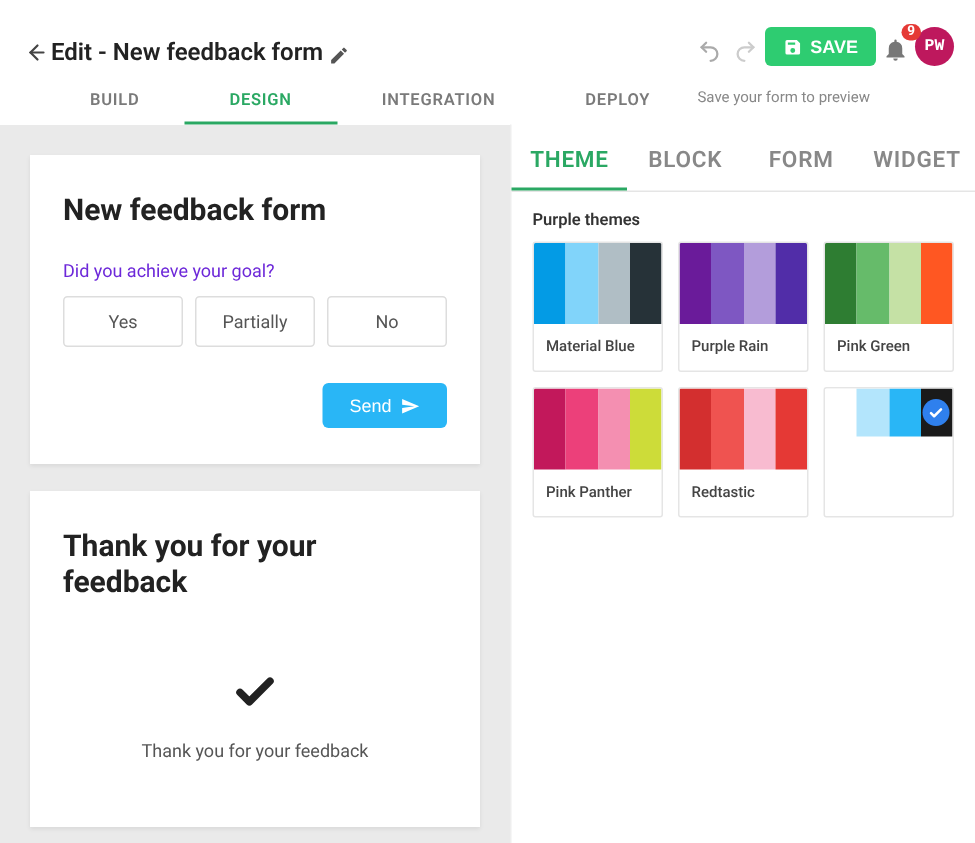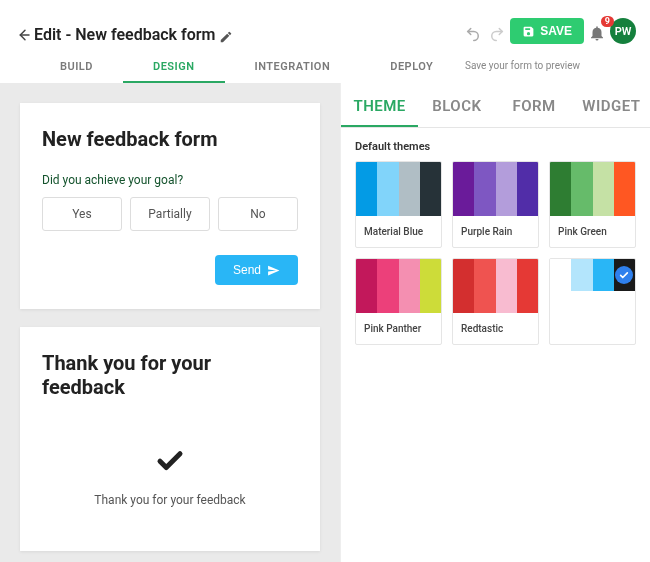--- a/index.html
+++ b/index.html
@@ -40,23 +40,23 @@
   }
   .bell-wrap { position: relative; display:flex; align-items:center; }
   .bell-badge {
     position: absolute; top: -6px; right: -6px;
     background: #e53935; color:#fff;
     border-radius: 8px; font-size: 9px; font-weight:700;
     padding: 1px 4px; line-height: 1;
   }
   .avatar {
     width: 26px; height: 26px; border-radius: 50%;
-    background: #15803d; color: #fff;
+    background: #be185d; color: #fff;
     display: flex; align-items: center; justify-content: center;
-    font-size: 11px; font-weight: 600;
+    font-size: 11px; font-weight: 600; font-family: Liberation Mono, monospace;
   }
   .save-hint {
     position: absolute;
     top: 32px; right: 70px;
     font-size: 10px; color: #888; margin-top: 28px;
   }
   
   .main-tabs {
     display: flex;
     padding: 0 30px;
@@ -132,21 +132,21 @@
     margin: 7px auto;
   }
   
   .card {
     background: #fff;
     padding: 24px 22px;
     margin-bottom: 18px;
     box-shadow: 0 1px 3px rgba(0,0,0,0.08);
   }
   .card h2 { font-size: 20px; font-weight: 700; color: #222; margin-bottom: 22px; }
-  .question { font-size: 12px; color: #14532d; margin-bottom: 10px; }
+  .question { font-size: 12px; color: #6d28d9; margin-bottom: 10px; }
   .choice-row { display: flex; gap: 8px; margin-bottom: 24px; }
   .choice {
     flex: 1;
     border: 1px solid #ddd;
     border-radius: 3px;
     padding: 9px 0;
     text-align: center;
     font-size: 12px;
     color: #555;
     cursor: pointer;
@@ -255,21 +255,21 @@
   </div>
 
   <div class="right-pane">
     <div class="sub-tabs">
       <div class="sub-tab active">THEME</div>
       <div class="sub-tab">BLOCK</div>
       <div class="sub-tab">FORM</div>
       <div class="sub-tab">WIDGET</div>
     </div>
     <div class="themes-body">
-      <div class="section-label">Default themes</div>
+      <div class="section-label">Purple themes</div>
       <div class="theme-grid" id="theme-grid">
           <div class="theme-card">
             <div class="swatch-row">
               <div class="swatch" style="background: rgb(3, 155, 229);"></div>
               <div class="swatch" style="background: rgb(129, 212, 250);"></div>
               <div class="swatch" style="background: rgb(176, 190, 197);"></div>
               <div class="swatch" style="background: rgb(38, 50, 56);"></div>
             </div>
             <div class="theme-name">Material Blue</div>
           </div>

